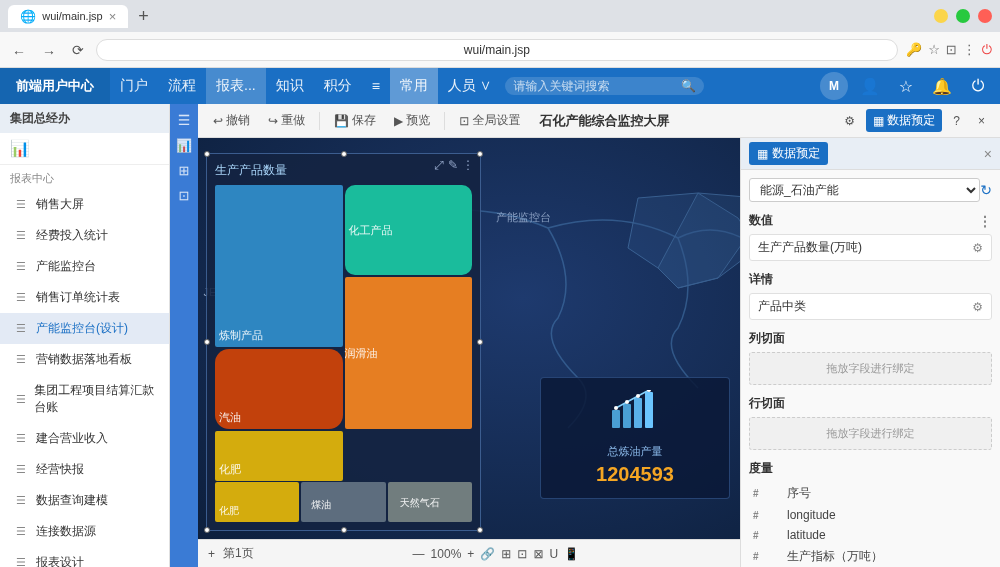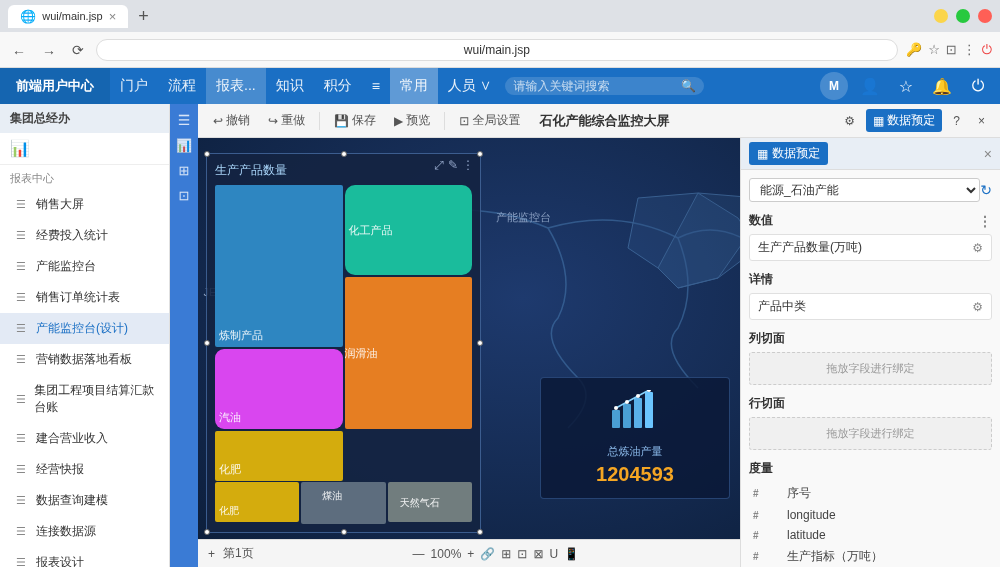--- a/index.html
+++ b/index.html
@@ -578,39 +578,39 @@
               <div style="display:grid;grid-template-columns:1fr 1fr;grid-template-rows:90px 70px 80px 50px;gap:2px;height:295px;">
 
                 <div style="background:#2e86c1;grid-row:1/3;grid-column:1;border-radius:2px;display:flex;align-items:flex-end;padding:4px;color:rgba(255,255,255,0.9);font-size:11px;">
                   <span>炼制产品</span>
                 </div>
 
                 <div style="background:#1abc9c;grid-row:1;grid-column:2;border-radius:10px;display:flex;align-items:center;padding:4px;color:rgba(255,255,255,0.9);font-size:11px;">
                   <span>化工产品</span>
                 </div>
 
-                <div style="background:#d946ef;grid-row:3;grid-column:1;border-radius:9px;display:flex;align-items:flex-end;padding:4px;color:rgba(255,255,255,0.9);font-size:11px;">
+                <div style="background:#c2410c;grid-row:3;grid-column:1;border-radius:14px;display:flex;align-items:flex-end;padding:4px;color:rgba(255,255,255,0.9);font-size:11px;">
                   <span>汽油</span>
                 </div>
 
                 <div style="background:#e67e22;grid-row:2/4;grid-column:2;border-radius:2px;display:flex;align-items:center;color:rgba(255,255,255,0.9);font-size:11px;">
                   <span>润滑油</span>
                 </div>
 
                 <div style="background:#d4ac0d;grid-row:4;grid-column:1;border-radius:2px;display:flex;align-items:flex-end;padding:4px;color:rgba(255,255,255,0.9);font-size:11px;">
                   <span>化肥</span>
                 </div>
 
               </div>
 
               <div style="display:grid;grid-template-columns:1fr 1fr 1fr;gap:2px;margin-top:2px;">
                 <div style="background:#d4ac0d;height:40px;border-radius:2px;display:flex;align-items:flex-end;padding:4px;color:rgba(255,255,255,0.9);font-size:10px;">
                   <span>化肥</span>
                 </div>
-                <div style="background:#5d6d7e;height:40px;border-radius:2px;display:flex;align-items:flex-end;padding:21px;color:rgba(255,255,255,0.9);font-size:10px;">
+                <div style="background:#5d6d7e;height:40px;border-radius:2px;display:flex;align-items:flex-end;padding:10px;color:rgba(255,255,255,0.9);font-size:10px;">
                   <span>煤油</span>
                 </div>
                 <div style="background:#717d7e;height:40px;border-radius:2px;display:flex;align-items:flex-end;padding:12px;color:rgba(255,255,255,0.9);font-size:10px;">
                   <span>天然气石</span>
                 </div>
               </div>
             </div>
 
             <div class="oil-widget">
               <div class="oil-widget-icon">

